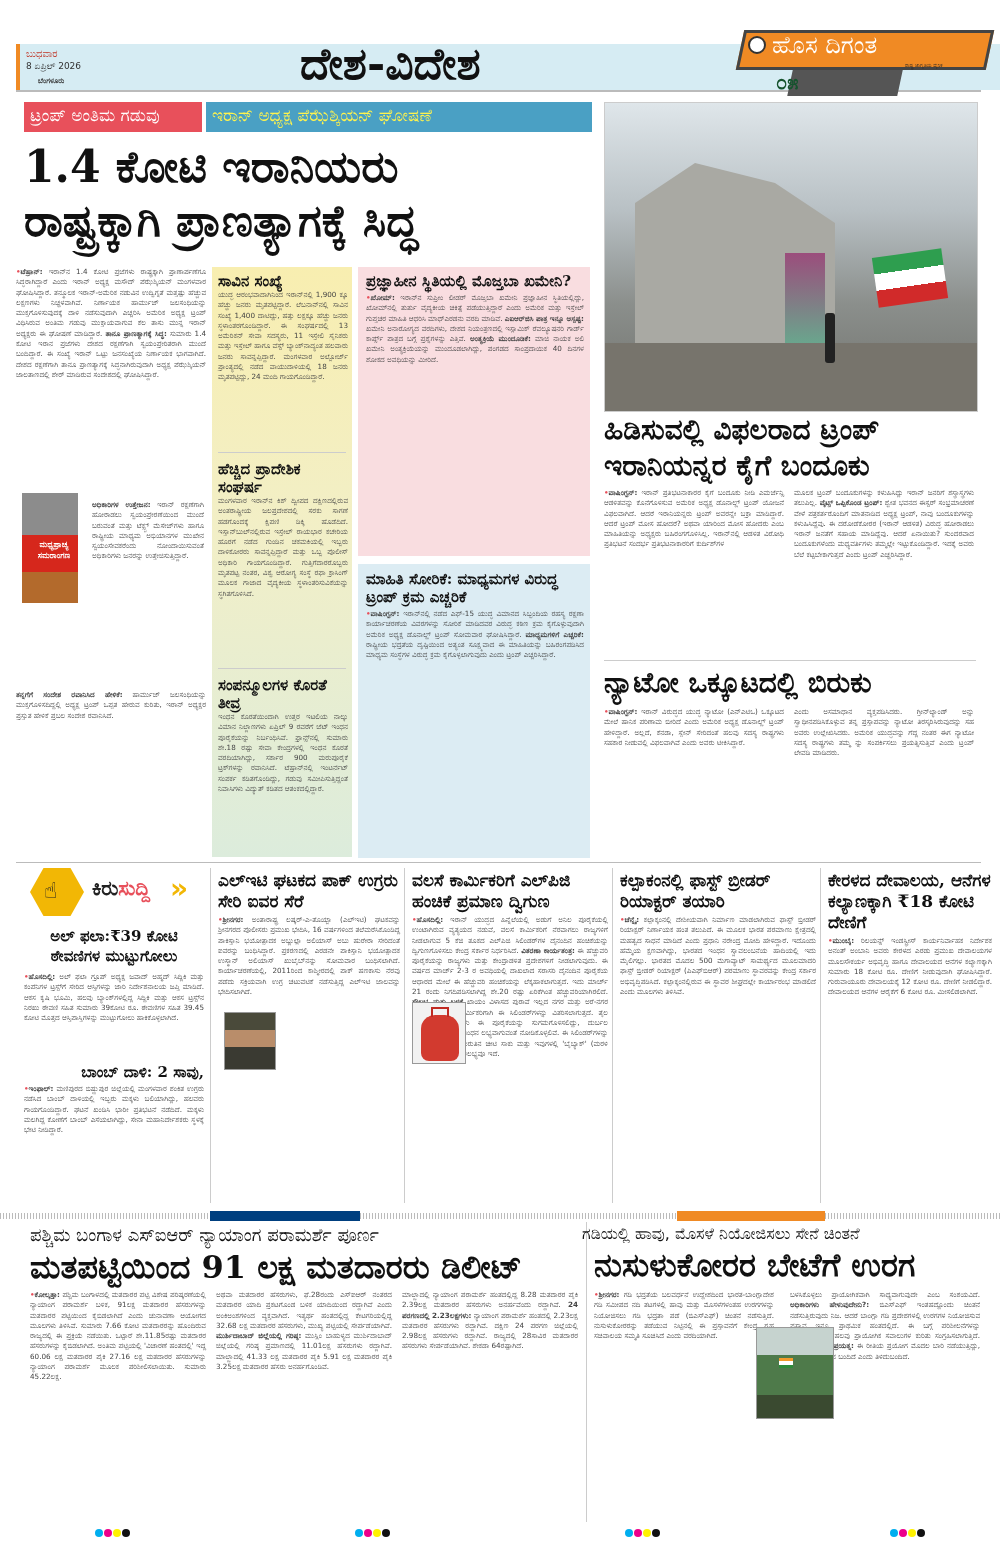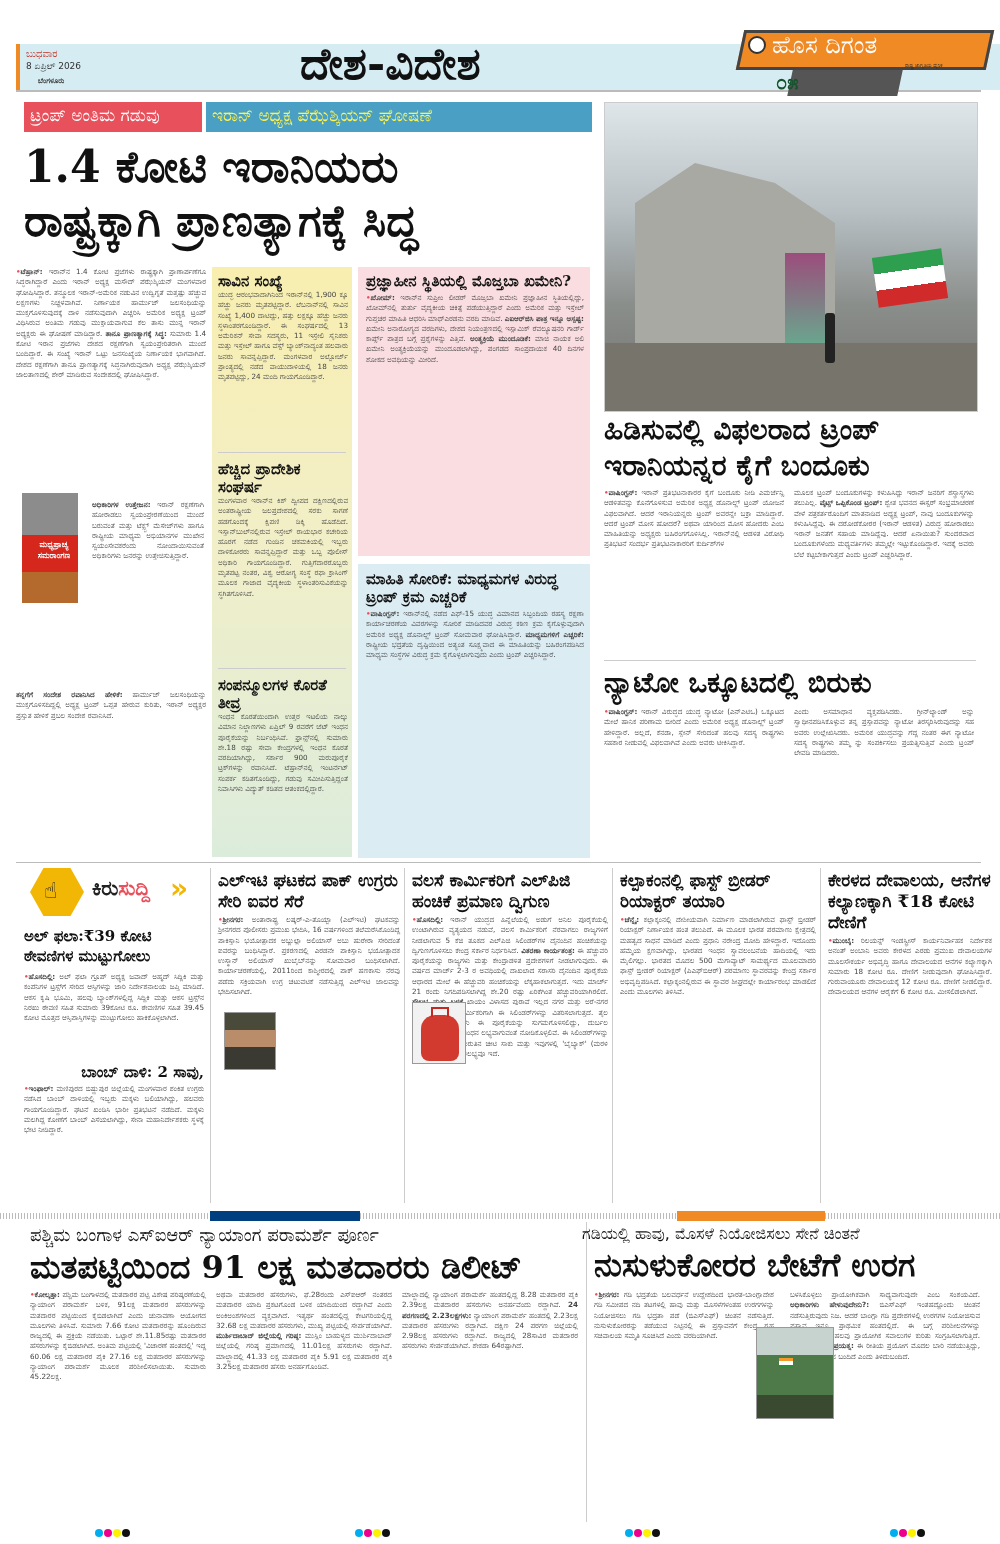--- a/index.html
+++ b/index.html
@@ -153,21 +153,21 @@
 <div class="abs hrule" style="left:16px;top:862px;width:965px;background:#bbb"></div>
 
 <div class="abs hex"></div>
 <div class="abs" style="left:44px;top:878px;font-size:22px">☝</div>
 <div class="abs" style="left:92px;top:876px;font-size:20px;font-weight:bold;font-family:'DejaVu Serif',serif">
   <span>ಕಿರು</span><span style="color:#e8505b">ಸುದ್ದಿ</span>
 </div>
 <div class="abs" style="left:170px;top:872px;color:#f2b705;font-size:28px;font-weight:bold">»</div>
 
 <div class="abs" style="left:24px;top:926px;width:180px">
-  <div class="bot-h" style="text-align:left;font-size:15px;line-height:20px">ಅಲ್ ಫಲಾ:₹39 ಕೋಟಿ ಠೇವಣಿಗಳ ಮುಟ್ಟುಗೋಲು</div>
+  <div class="bot-h" style="text-align:center;font-size:15px;line-height:20px">ಅಲ್ ಫಲಾ:₹39 ಕೋಟಿ ಠೇವಣಿಗಳ ಮುಟ್ಟುಗೋಲು</div>
   <div class="small" style="margin-top:6px">
     <span class="bullet">•</span><b>ಹೊಸದಿಲ್ಲಿ:</b>
     <span>ಅಲ್ ಫಲಾ ಗ್ರೂಪ್ ಅಧ್ಯಕ್ಷ ಜವಾದ್ ಅಹ್ಮದ್ ಸಿದ್ದಿಕಿ ಮತ್ತು ಕಂಪೆನಿಗಳ ಟ್ರಸ್ಟ್‌ಗೆ ಸೇರಿದ ಆಸ್ತಿಗಳನ್ನು ಜಾರಿ ನಿರ್ದೇಶನಾಲಯ ಜಪ್ತಿ ಮಾಡಿದೆ. ಆಕಸ ಕೃಷಿ ಭೂಮಿ, ಹಲವು ಬ್ಯಾಂಕ್‌ಗಳಲ್ಲಿದ್ದ ಸಿದ್ದಿಕಿ ಮತ್ತು ಆಕಸ ಟ್ರಸ್ಟ್‌ನ ನಿರಖು ಠೇವಣಿ ಸಹಿತ ಸುಮಾರು 39ಕೋಟಿ ರೂ. ಠೇವಣಿಗಳ ಸಹಿತ 39.45 ಕೋಟಿ ಮೊತ್ತದ ಆಸ್ತಿಪಾಸ್ತಿಗಳನ್ನು ಮುಟ್ಟುಗೋಲು ಹಾಕಿಕೊಳ್ಳಲಾಗಿದೆ.</span>
   </div>
 </div>
 <div class="abs" style="left:24px;top:1062px;width:180px">
   <div class="bot-h" style="text-align:right;font-size:15px;line-height:20px">ಬಾಂಬ್ ದಾಳಿ: 2 ಸಾವು,</div>
   <div class="small" style="margin-top:2px">
     <span class="bullet">•</span><b>ಇಂಫಾಲ್:</b>
     <span>ಮಣಿಪುರದ ಬಿಷ್ಣುಪುರ ಜಿಲ್ಲೆಯಲ್ಲಿ ಮಂಗಳವಾರ ಶಂಕಿತ ಉಗ್ರರು ನಡೆಸಿದ ಬಾಂಬ್ ದಾಳಿಯಲ್ಲಿ ಇಬ್ಬರು ಮಕ್ಕಳು ಬಲಿಯಾಗಿದ್ದು, ಹಲವರು ಗಾಯಗೊಂಡಿದ್ದಾರೆ. ಘಟನೆ ಖಂಡಿಸಿ ಭಾರೀ ಪ್ರತಿಭಟನೆ ನಡೆದಿದೆ. ಮಕ್ಕಳು ಮಲಗಿದ್ದ ಕೋಣೆಗೆ ಬಾಂಬ್ ಎಸೆಯಲಾಗಿದ್ದು, ಸೇನಾ ಮಹಾನಿರ್ದೇಶಕರು ಸ್ಥಳಕ್ಕೆ ಭೇಟಿ ನೀಡಿದ್ದಾರೆ.</span>

